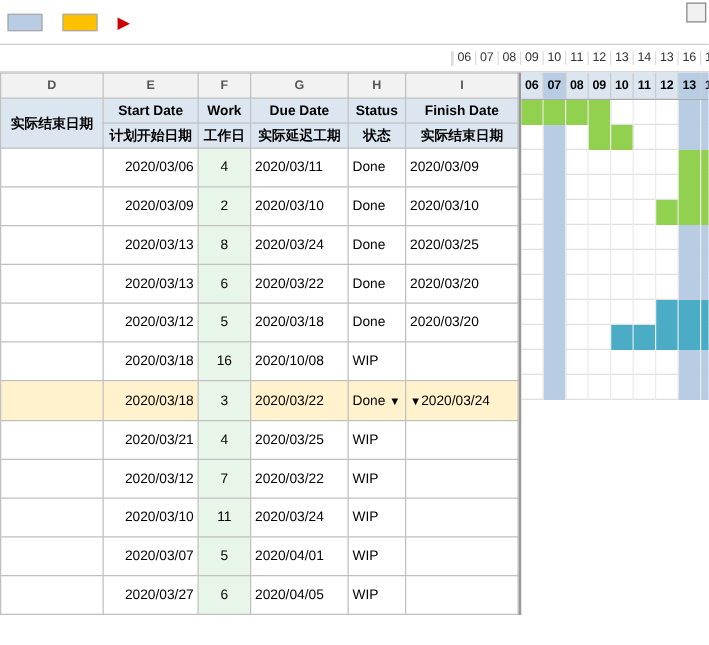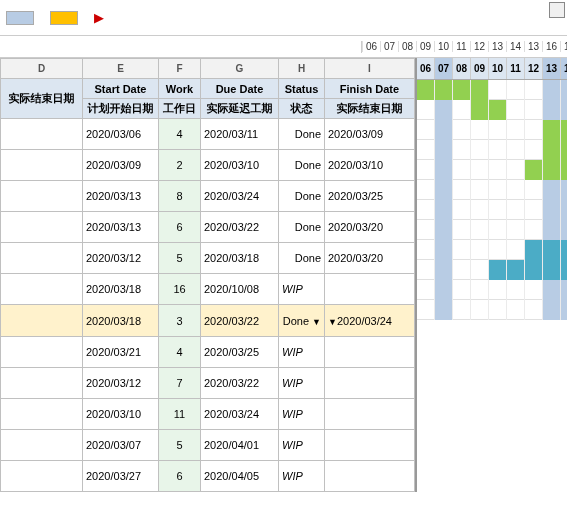--- a/index.html
+++ b/index.html
@@ -97,28 +97,26 @@
     .spreadsheet td {
       background: #fff;
       color: #000;
     }
     .spreadsheet td.work-col {
       text-align: center;
       background: #e8f5e9;
     }
     .spreadsheet td.status-done {
       color: #000;
-      text-align: right;
     }
     .spreadsheet td.status-wip {
       color: #000;
-      font-style: italic;
     }
     .col-d { width: 82px; }
-    .col-e { width: 76px; }
+    .col-e { width: 76px; text-align: right; }
     .col-f { width: 42px; }
     .col-g { width: 78px; }
     .col-h { width: 46px; }
     .col-i { width: 90px; }
 
     
     .row-highlighted td {
       background: #fff2cc;
     }
 

